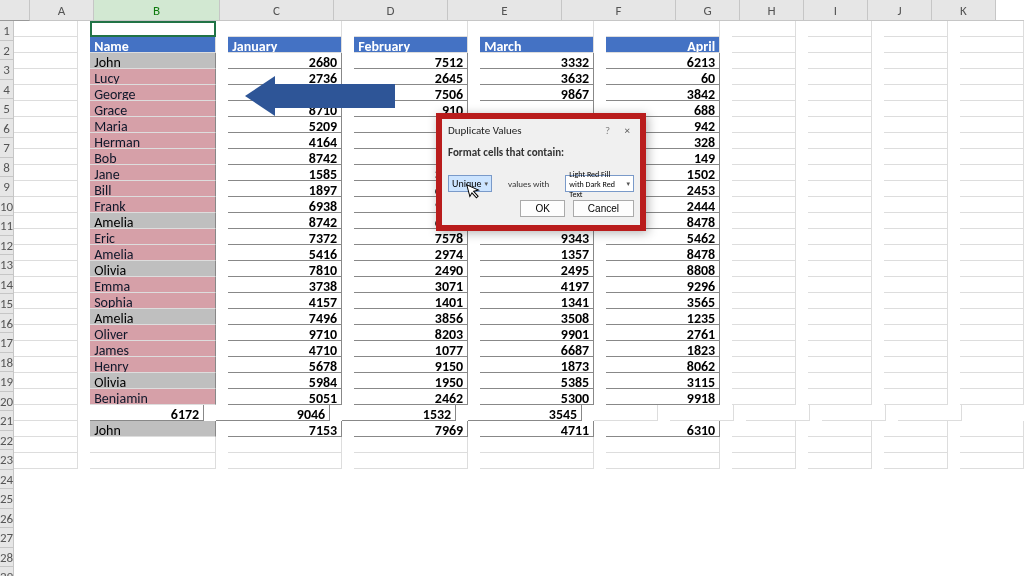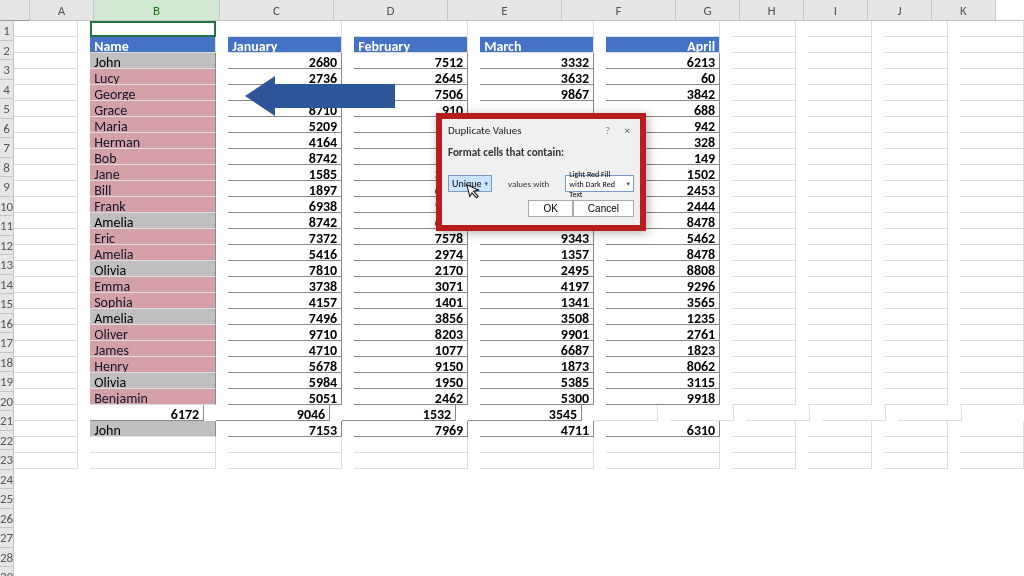--- a/index.html
+++ b/index.html
@@ -120,21 +120,21 @@
     .dialog-help { color:#888; padding:0 8px; }
     .dialog-body { padding:4px 6px 8px; }
     .dialog-label { font-weight:bold; font-size:11px; color:#333; margin-bottom:16px; }
     .dialog-row { display:flex; align-items:center; gap:16px; margin-bottom:8px; }
     .combo { background:#fff; border:1px solid #7a9ac9; padding:1px 3px; height:17px; display:flex; align-items:center; justify-content:space-between; }
     .combo.sel { background:#cce4ff; }
     .combo.first { width:44px; }
     .combo.second { flex:1; font-size:8px; }
     .chev { font-size:7px; color:#555; }
     .vw { font-size:9px; color:#333; }
-    .dialog-btns { display:flex; justify-content:flex-end; }
+    .dialog-btns { display:flex; justify-content:flex-end; gap:8px; }
     .dbtn { background:#fdfdfd; border:1px solid #aaa; padding:2px 14px; font-size:10px; cursor:pointer; }
     .cursor-ptr { position:absolute; left:468px; top:182px; z-index:30; font-size:12px; transform:rotate(-15deg); pointer-events:none; }
   </style>
 </head>
 <body>
 
 <div class="col-header-row">
   <div class="corner"></div>
   <div class="col-h">A</div>
   <div class="col-h wide sel">B</div>
@@ -374,21 +374,21 @@
         <div class="cell g"></div>
         <div class="cell h"></div>
         <div class="cell i"></div>
         <div class="cell j"></div>
         <div class="cell k"></div>
       </div>
       <div class="grid-row data-row">
         <div class="cell a"></div>
         <div class="cell b name-uni">Olivia</div>
         <div class="cell c">7810</div>
-        <div class="cell d">2170</div>
+        <div class="cell d">2490</div>
         <div class="cell e">2495</div>
         <div class="cell f">8808</div>
         <div class="cell g"></div>
         <div class="cell h"></div>
         <div class="cell i"></div>
         <div class="cell j"></div>
         <div class="cell k"></div>
       </div>
       <div class="grid-row data-row">
         <div class="cell a"></div>

